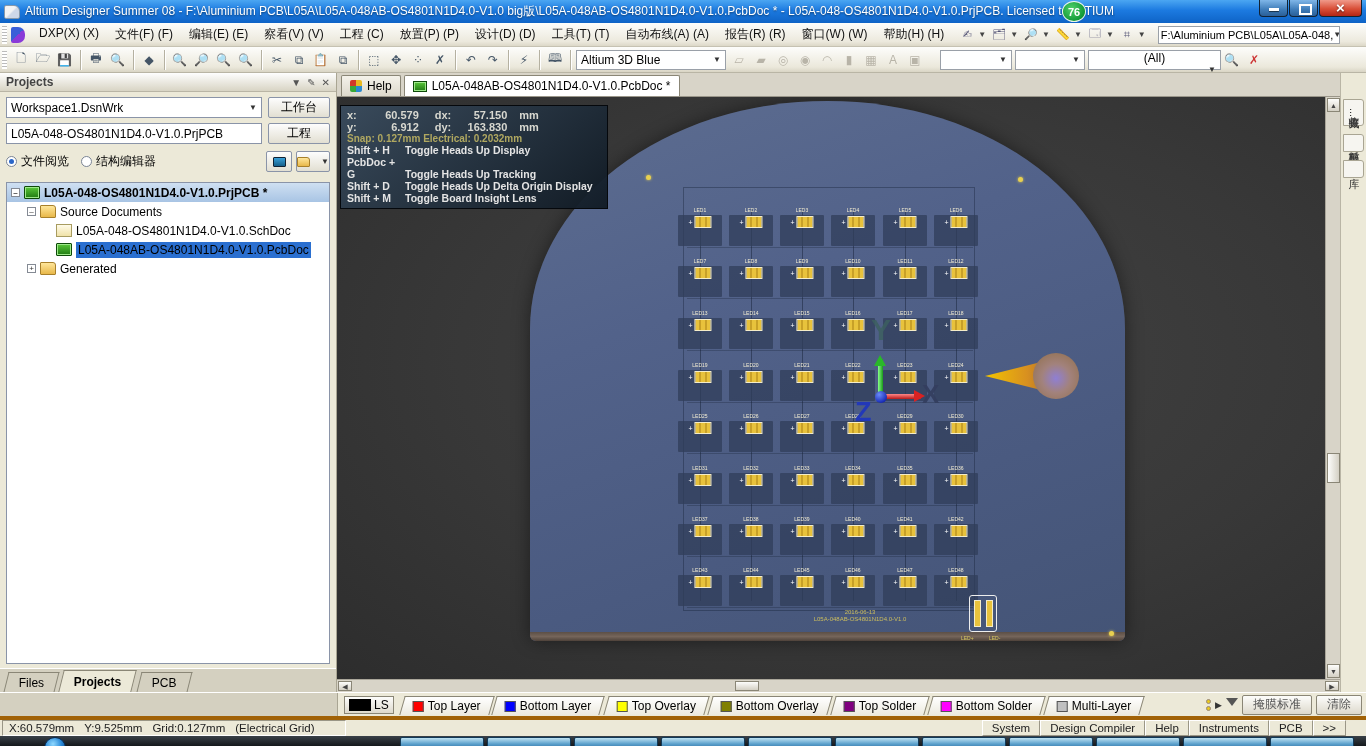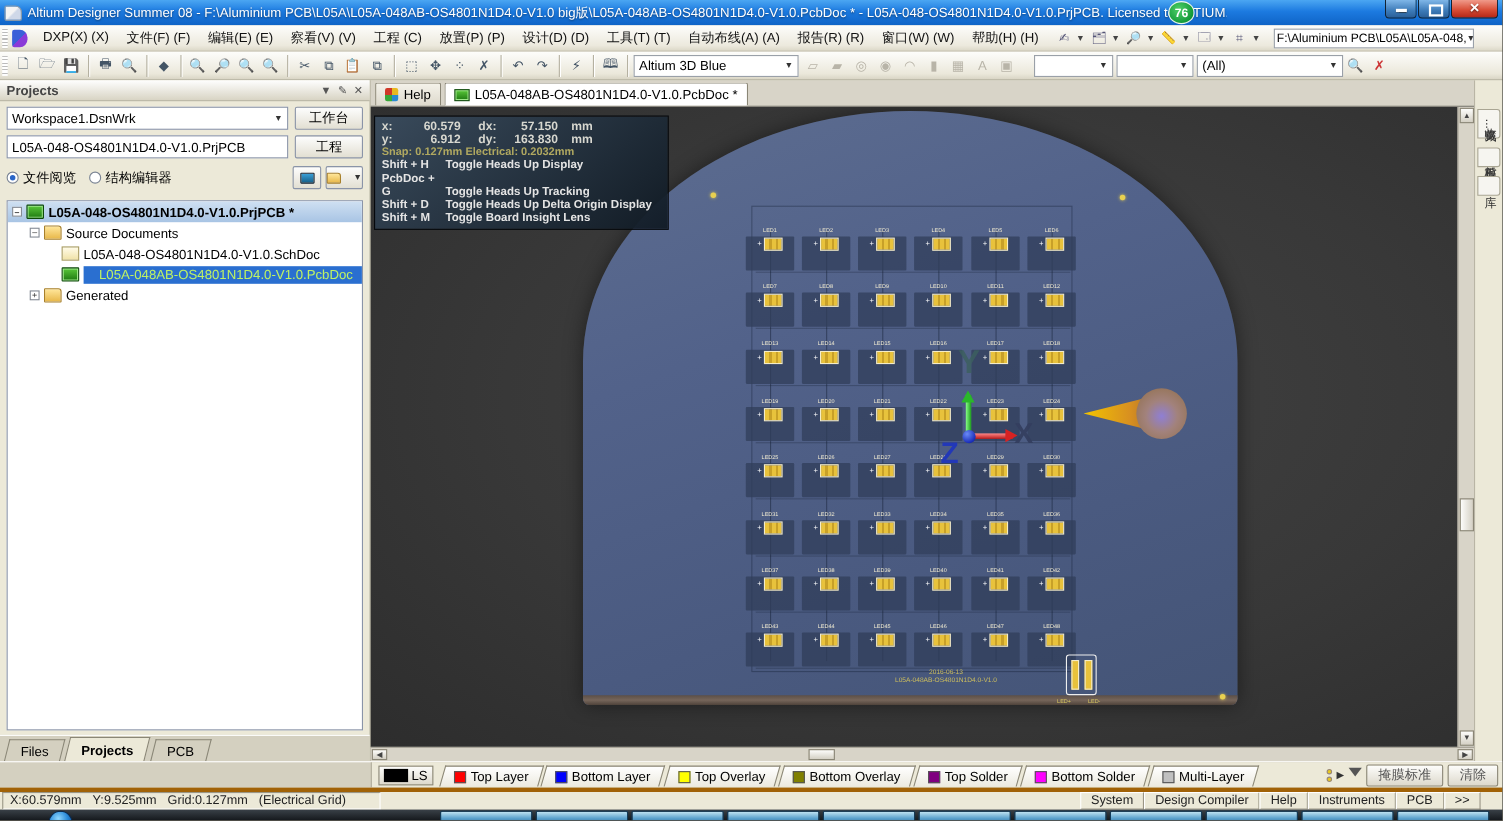--- a/index.html
+++ b/index.html
@@ -62,21 +62,21 @@
   .radio-row { display:flex; align-items:center; margin:7px 6px 4px 6px; gap:4px; }
   .radio { width:11px; height:11px; border-radius:50%; border:1px solid #7a8494; background:#fff; position:relative; flex:none; }
   .radio.sel::after { content:""; position:absolute; left:2px; top:2px; width:5px; height:5px; border-radius:50%; background:#2a66c8; }
   .radio-lbl { margin-right:8px; }
   .sq-btn { width:26px; height:21px; background:linear-gradient(#fdfdfd,#e2dfd2); border:1px solid #8a94a8; border-radius:2px; display:flex; align-items:center; justify-content:center; font-size:11px; }
   .chip-ic { width:13px; height:10px; background:linear-gradient(#3aa0d8,#16608a); border:1px solid #123; border-radius:1px; }
   .folder-open-ic { width:13px; height:10px; background:linear-gradient(#ffe69a,#e8b84a); border:1px solid #a8802a; border-radius:1px 3px 1px 1px; }
   .tree-box { flex:1; margin:6px 6px 4px 6px; background:#fff; border:1px solid #8a94a8; overflow:hidden; position:relative; }
   .tree-row { height:19px; display:flex; align-items:center; white-space:nowrap; }
   .tree-row.root { background:linear-gradient(#cfe0f2,#a8c4e4); font-weight:bold; }
-  .tree-row.selected .t-label { background:#2a6fd0; color:#bef264; padding:1px 14px; }
+  .tree-row.selected .t-label { background:#2a6fd0; color:#000000; padding:1px 2px; }
   .expander { width:9px; height:9px; border:1px solid #848a94; background:#fff; font-size:8px; line-height:7px; text-align:center; color:#333; margin-right:4px; flex:none; }
   .t-ic { width:16px; height:13px; margin-right:4px; flex:none; }
   .t-ic.project-icon,.t-ic.pcb-icon { background:linear-gradient(#5ac83a,#1f7a12); border:1px solid #0d4a08; border-radius:1px; box-shadow:inset 0 0 0 1px #9ee88a; }
   .t-ic.folder-icon { background:linear-gradient(#ffe69a,#e8b84a); border:1px solid #a8802a; border-radius:1px 3px 1px 1px; }
   .t-ic.schematic-icon { background:linear-gradient(#fffbe8,#f0e2a8); border:1px solid #a89c60; }
   .panel-tabs { height:24px; display:flex; align-items:flex-end; padding-left:6px; background:#d4d0c0; border-top:1px solid #fff; }
   .ptab { height:20px; padding:2px 12px; background:#d4d0c0; border:1px solid #8a8676; border-bottom:none; transform:skewX(-14deg); margin-right:4px; display:flex; align-items:center; }
   .ptab > span { transform:skewX(14deg); }
   .ptab.active { background:#ece9d8; font-weight:bold; height:22px; }
 
@@ -320,21 +320,21 @@
       </div>
     <div style="width:14px;"></div>
     <div class="tb-combo" style="width:72px;">
       <span></span>
       <span class="combo-arrow">▼</span>
     </div>
     <div class="tb-combo" style="width:70px;margin-left:3px;">
       <span></span>
       <span class="combo-arrow">▼</span>
     </div>
-    <div class="tb-combo" style="width:133px;margin-left:3px;">
+    <div class="tb-combo" style="width:133px;margin-left:3px;flex-direction:column;">
       <span>(All)</span>
       <span class="combo-arrow">▼</span>
     </div>
     <div class="tb-ic">🔍</div>
     <div class="tb-ic" style="color:#c33;">✗</div>
   </div>
 
   <div class="bodyrow">
 
     <div class="projects-panel">

